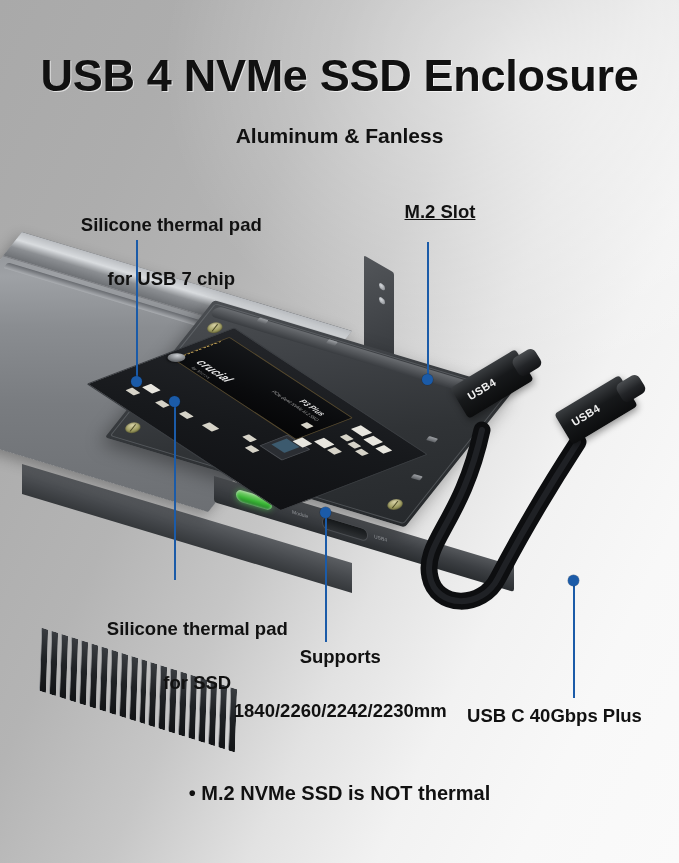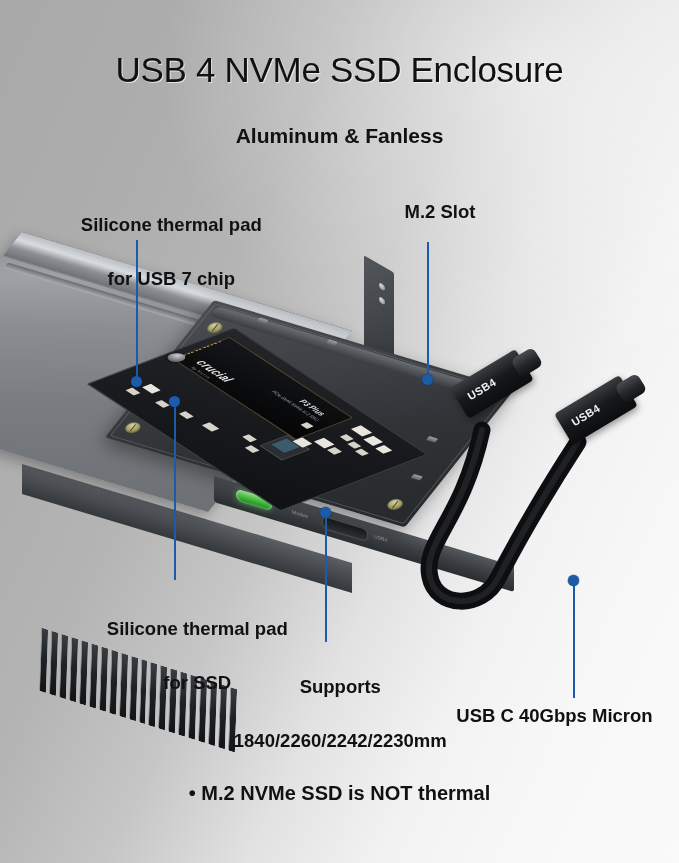--- a/index.html
+++ b/index.html
@@ -22,31 +22,31 @@
   }
   #stage:after{
     content:"";position:absolute;inset:0;pointer-events:none;
     background:radial-gradient(ellipse 90% 60% at 78% 8%,rgba(255,255,255,.55),rgba(255,255,255,0) 60%);
   }
 
   
   .txt{position:absolute;z-index:40;color:#111;text-align:center;white-space:pre;}
   #title{
     left:0;right:0;top:50px;
-    font-size:35px;font-weight:normal;letter-spacing:-0.3px;
+    font-size:45px;font-weight:bold;letter-spacing:-0.3px;
     text-shadow:1px 1px 0 rgba(255,255,255,.65);
   }
   #subtitle{left:0;right:0;top:124px;font-size:21px;font-weight:bold;}
 
   .label{font-size:18.5px;font-weight:bold;line-height:27px;}
 
   #lbl-pad-usb{left:16px;top:184px;width:290px;}
-  #lbl-m2{left:340px;top:198px;width:200px;}
+  #lbl-m2{left:340px;top:198px;width:200px;text-decoration:underline;}
   #lbl-pad-ssd{left:42px;top:588px;width:290px;}
-  #lbl-supports{left:185px;top:646px;width:290px;}
+  #lbl-supports{left:185px;top:616px;width:290px;}
   #lbl-cable{left:430px;top:702px;width:249px;}
   #note{left:0;right:0;top:782px;font-size:20px;font-weight:bold;}
 
   
   .lead{position:absolute;z-index:38;background:#1b5ba8;width:2px;}
   .dot{position:absolute;z-index:39;width:11px;height:11px;border-radius:50%;
        background:#1b5ba8;box-shadow:0 0 0 .5px rgba(10,40,80,.5);}
 
   
   .scene{position:absolute;z-index:10;}
@@ -189,21 +189,21 @@
   <div class="txt label" id="lbl-pad-ssd">
     <span>Silicone thermal pad</span><br>
     <span>for SSD</span>
   </div>
 
   <div class="txt label" id="lbl-supports">
     <span>Supports</span><br>
     <span>1840/2260/2242/2230mm</span>
   </div>
 
-  <div class="txt label" id="lbl-cable">USB C 40Gbps Micron</div>
+  <div class="txt label" id="lbl-cable">USB C 40Gbps Plus</div>
 
   <div class="txt" id="note">• M.2 NVMe SSD is NOT thermal</div>
 
   <div class="lead" style="left:136px;top:240px;height:140px;"></div>
   <div class="dot" style="left:131px;top:376px;"></div>
 
   <div class="lead" style="left:427px;top:242px;height:137px;"></div>
   <div class="dot" style="left:422px;top:374px;"></div>
 
   <div class="lead" style="left:174px;top:400px;height:180px;"></div>

